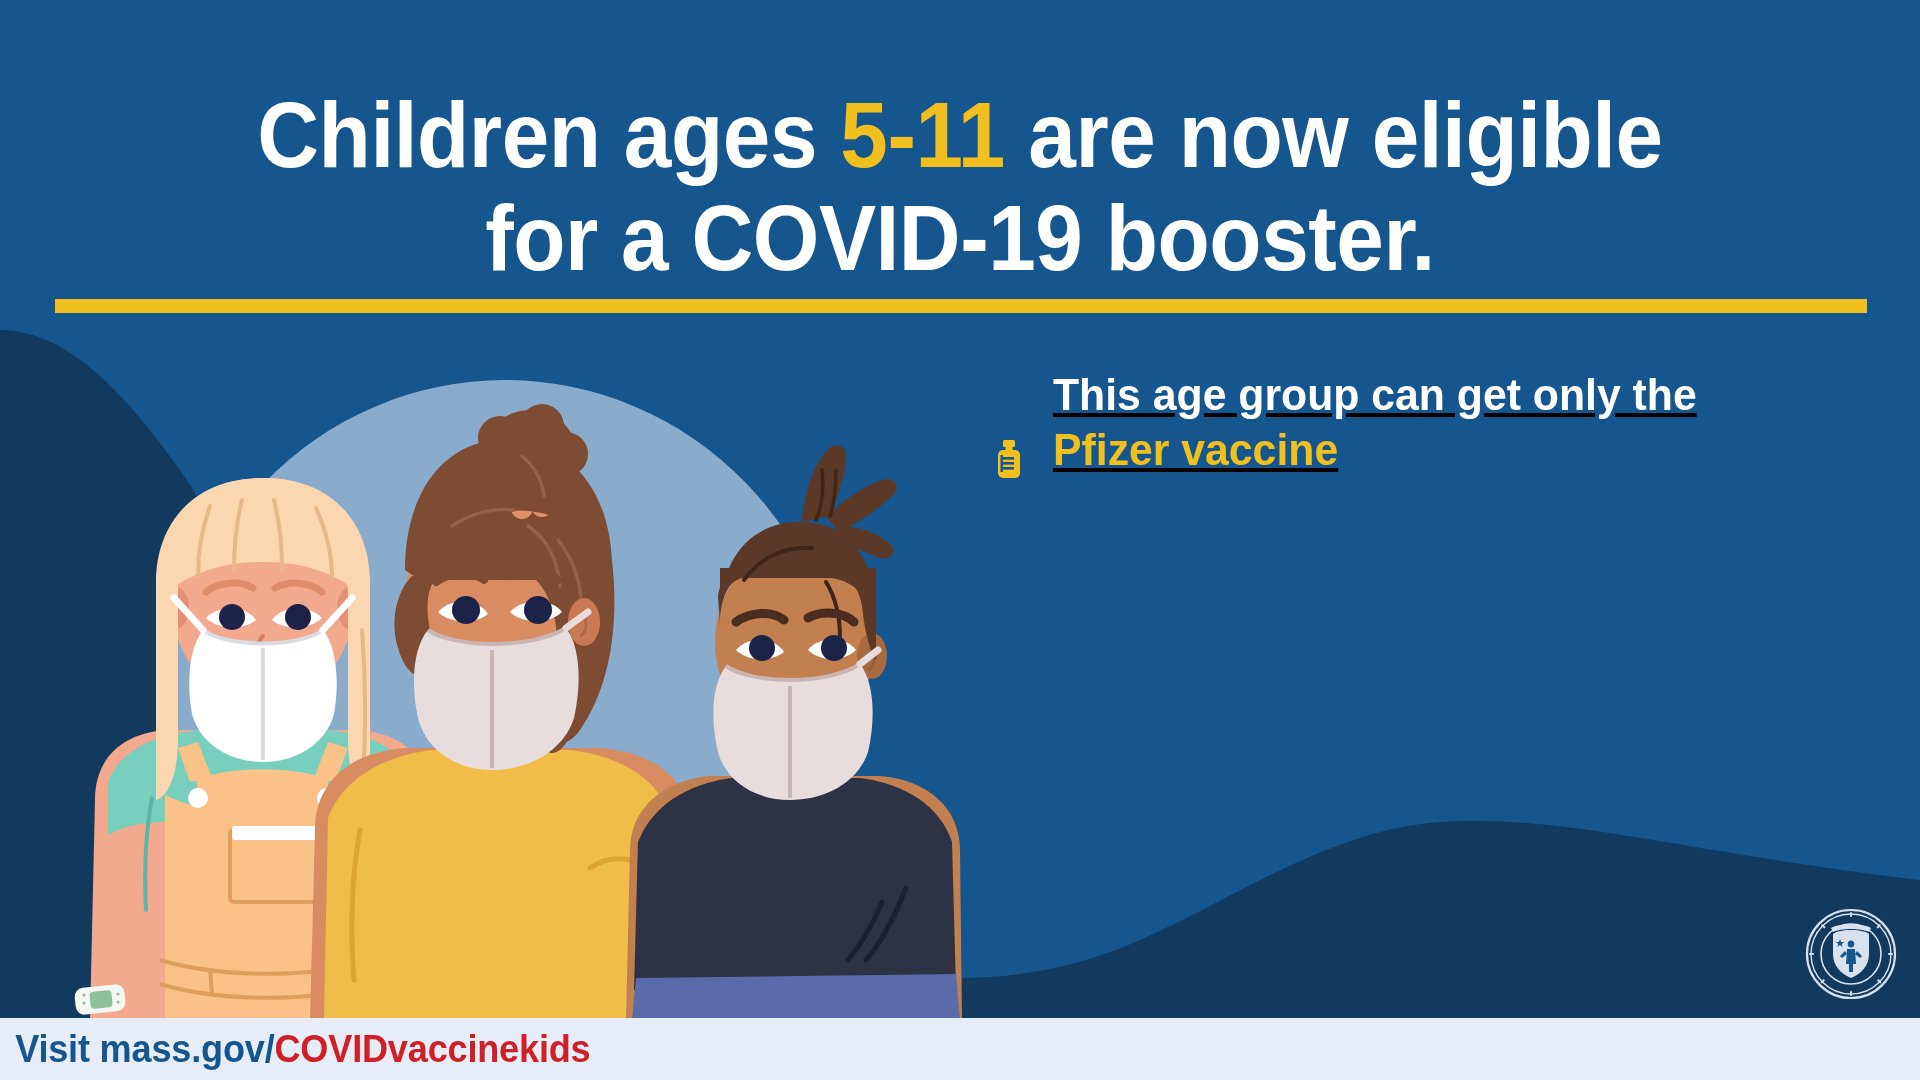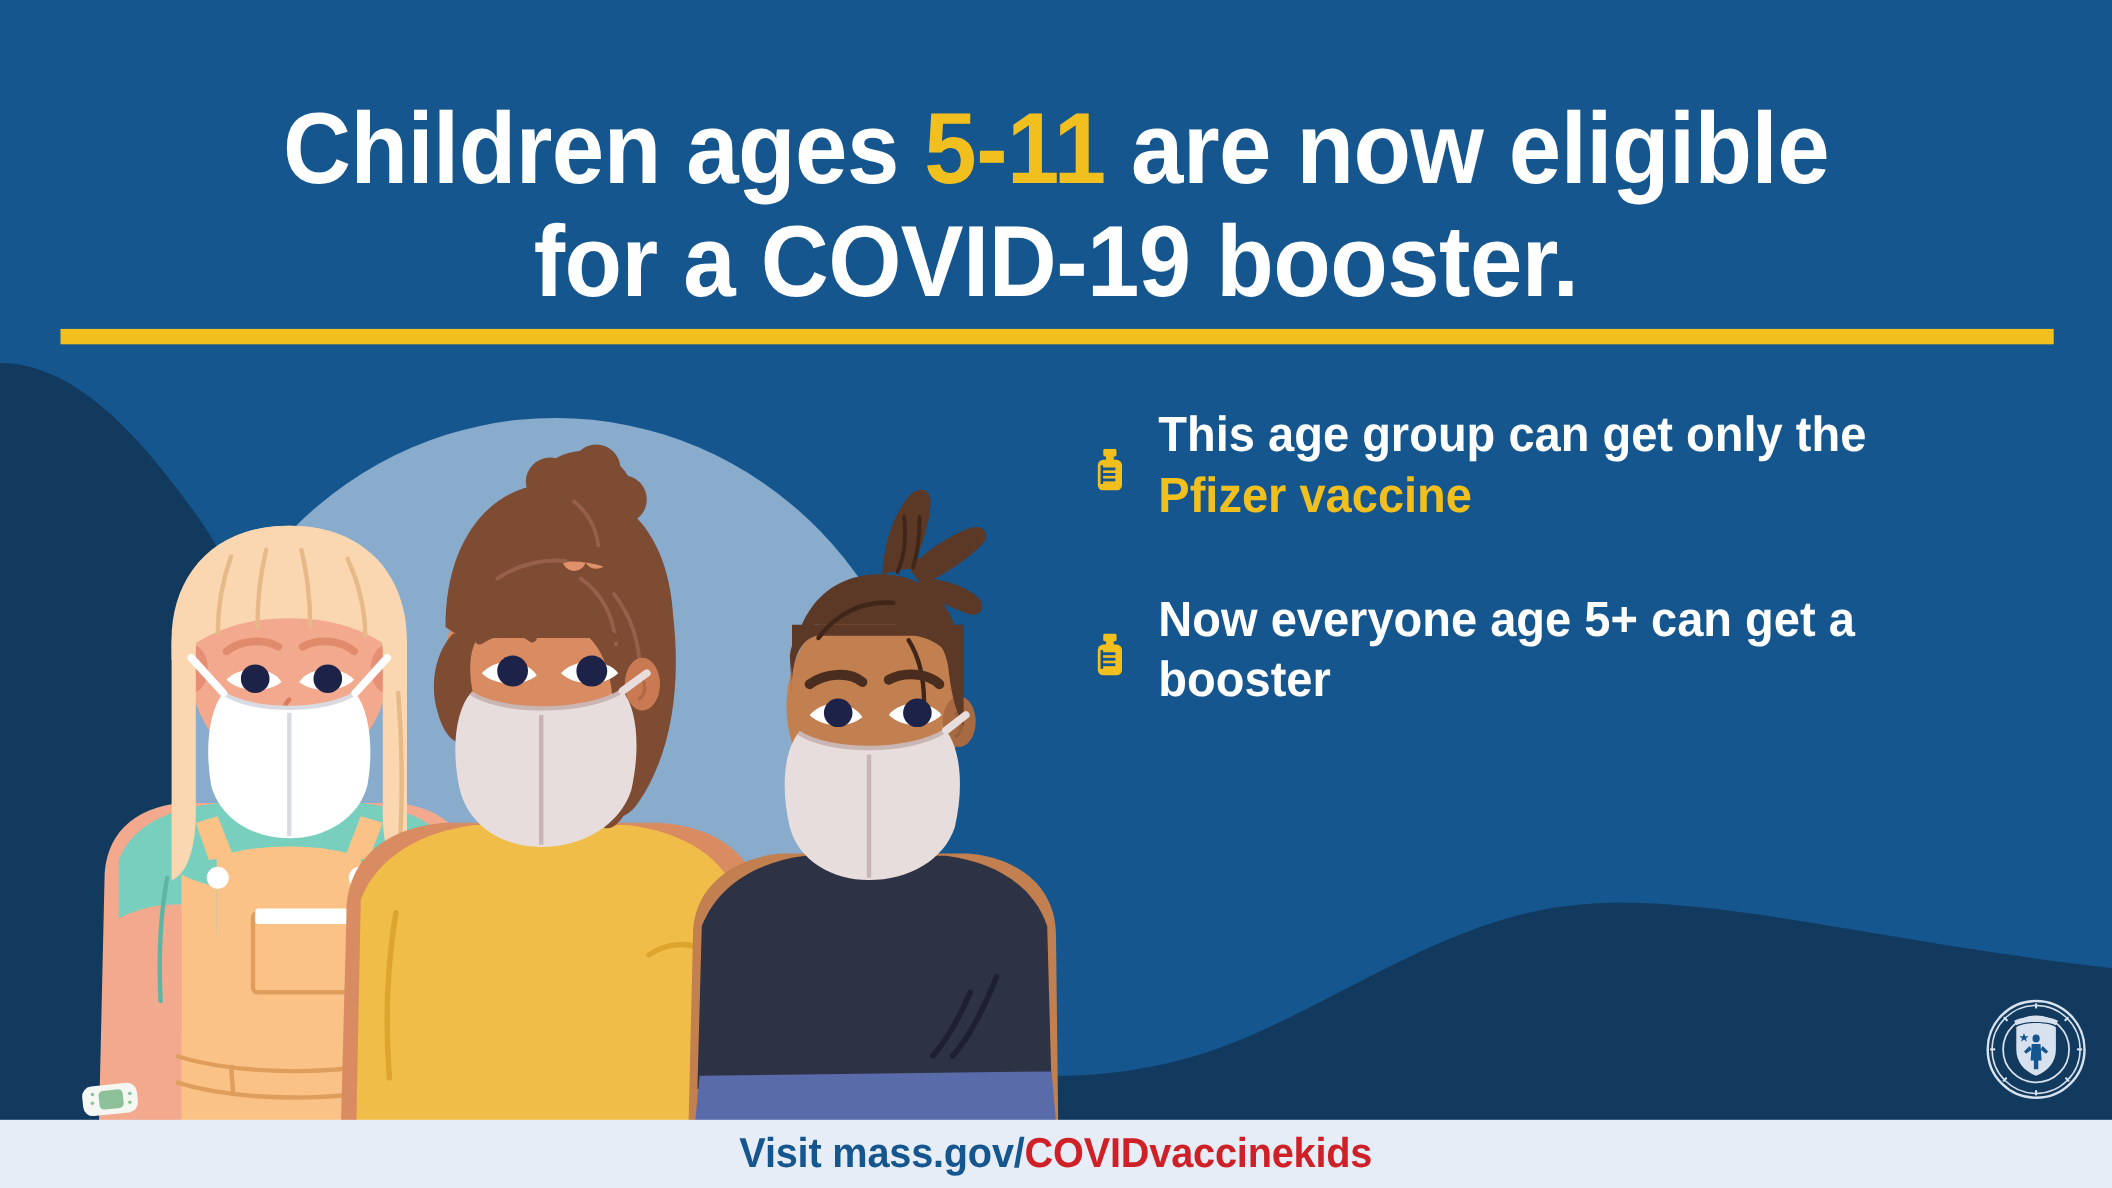--- a/index.html
+++ b/index.html
@@ -52,22 +52,23 @@
 
   
   .bullets {
     position: absolute;
     left: 995px;
     top: 368px;
     width: 840px;
   }
   .bullet-row {
     display: flex;
-    align-items: center;
+    align-items: flex-end;
     margin-bottom: 58px;
+    text-decoration: underline;
   }
   .bullet-row:last-child { margin-bottom: 0; }
   .vial-icon {
     flex: 0 0 auto;
     width: 30px;
     margin-right: 28px;
     margin-top: 9px;
   }
   .vial-icon svg { display: block; }
   .bullet-text {
@@ -95,21 +96,20 @@
   
   .footer-bar {
     position: absolute;
     left: 0;
     bottom: 0;
     width: 1920px;
     height: 62px;
     background: #E7EDF6;
     display: flex;
     align-items: center;
-    justify-content: center;
   }
   .footer-text {
     font-size: 38px;
     font-weight: 700;
     font-family: "Liberation Sans Narrow", "Liberation Sans", sans-serif;
     letter-spacing: -0.2px;
     color: #15568F;
     transform: scaleX(0.95);
   }
   .footer-text .url-accent { color: #CF2027; }
@@ -346,34 +346,20 @@
           <rect x="7" y="17" width="12" height="2.6" fill="#15568F"></rect>
           <rect x="7" y="22" width="12" height="2.6" fill="#15568F"></rect>
           <rect x="7" y="27" width="12" height="2.6" fill="#15568F"></rect>
           <rect x="5.5" y="15" width="2.4" height="17" fill="#15568F"></rect>
         </svg>
       </span>
       <div class="bullet-text"><span>This age group can get only the </span><span class="hl">Pfizer vaccine</span></div>
     </div>
 
 
-    <div class="bullet-row">
-      <span class="vial-icon">
-        <svg width="28" height="38" viewBox="0 0 28 38">
-          <rect x="8" y="0" width="12" height="7" rx="1.5" fill="#F2C01E"></rect>
-          <rect x="10.5" y="6" width="7" height="5" fill="#F2C01E"></rect>
-          <rect x="3" y="10" width="22" height="28" rx="5" fill="#F2C01E"></rect>
-          <rect x="7" y="17" width="12" height="2.6" fill="#15568F"></rect>
-          <rect x="7" y="22" width="12" height="2.6" fill="#15568F"></rect>
-          <rect x="7" y="27" width="12" height="2.6" fill="#15568F"></rect>
-          <rect x="5.5" y="15" width="2.4" height="17" fill="#15568F"></rect>
-        </svg>
-      </span>
-      <div class="bullet-text"><span>Now everyone age 5+ can get a booster</span></div>
-    </div>
 
   </div>
 
   <div class="seal">
     <svg width="92" height="92" viewBox="0 0 92 92">
       <circle cx="46" cy="46" r="44" fill="none" stroke="#D8E2EE" stroke-width="2.2"></circle>
       <circle cx="46" cy="46" r="40" fill="none" stroke="#D8E2EE" stroke-width="1.4"></circle>
       <circle cx="46" cy="46" r="30" fill="none" stroke="#D8E2EE" stroke-width="1.6"></circle>
 
       <path d="M46,22 C55,22 62,24 64,26 L64,46 C64,58 56,66 46,70 C36,66 28,58 28,46 L28,26 C30,24 37,22 46,22 Z" fill="#D8E2EE"></path>

